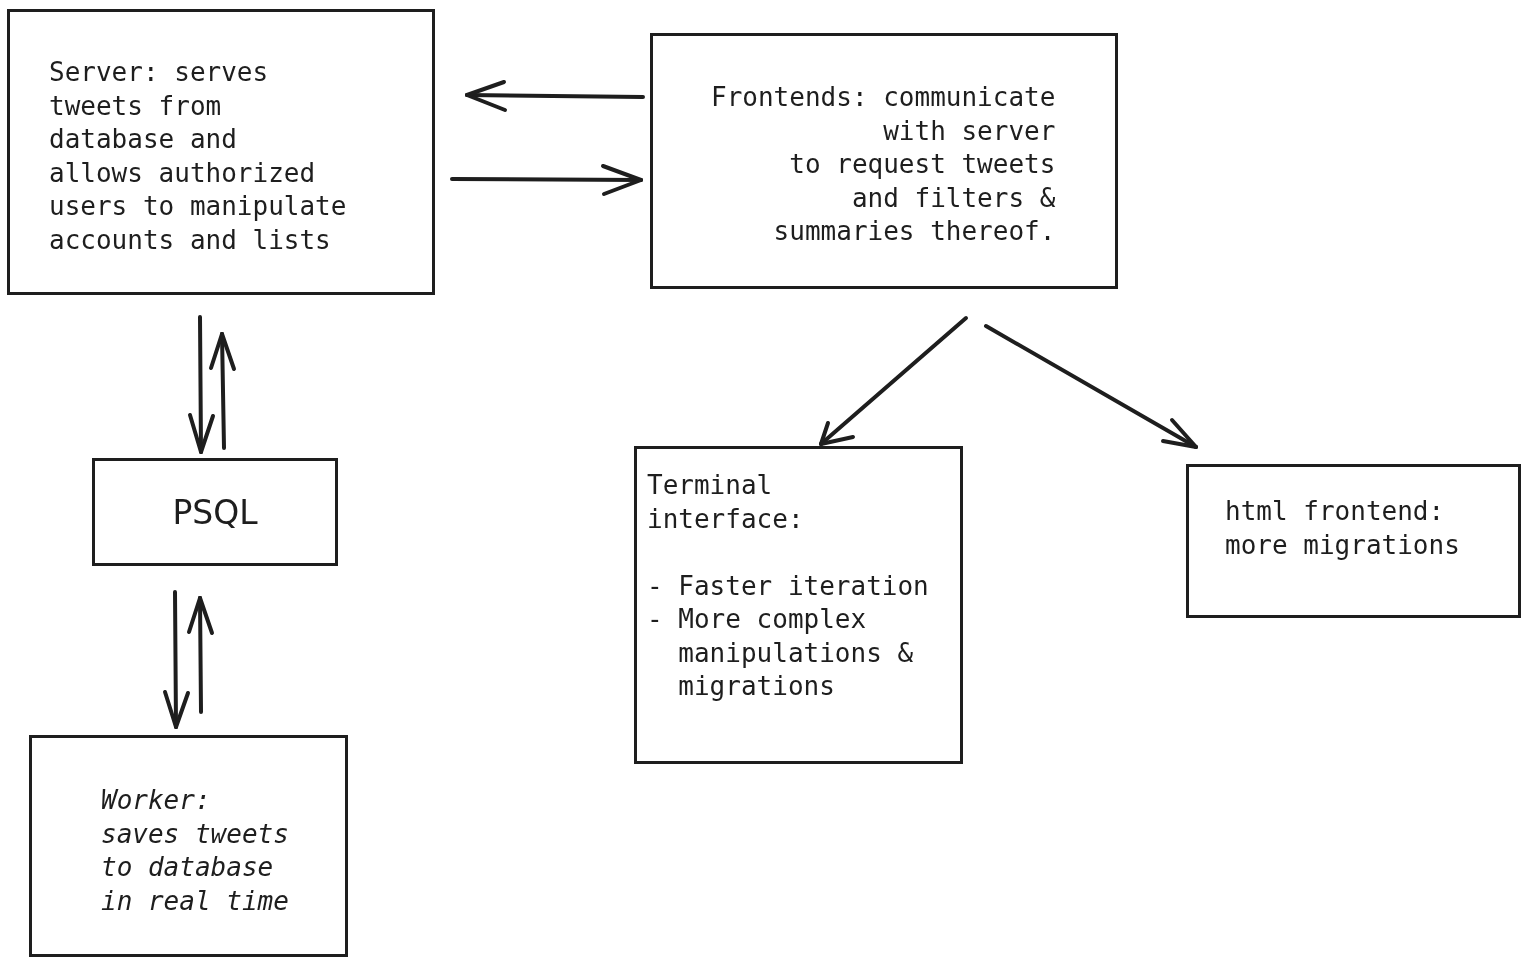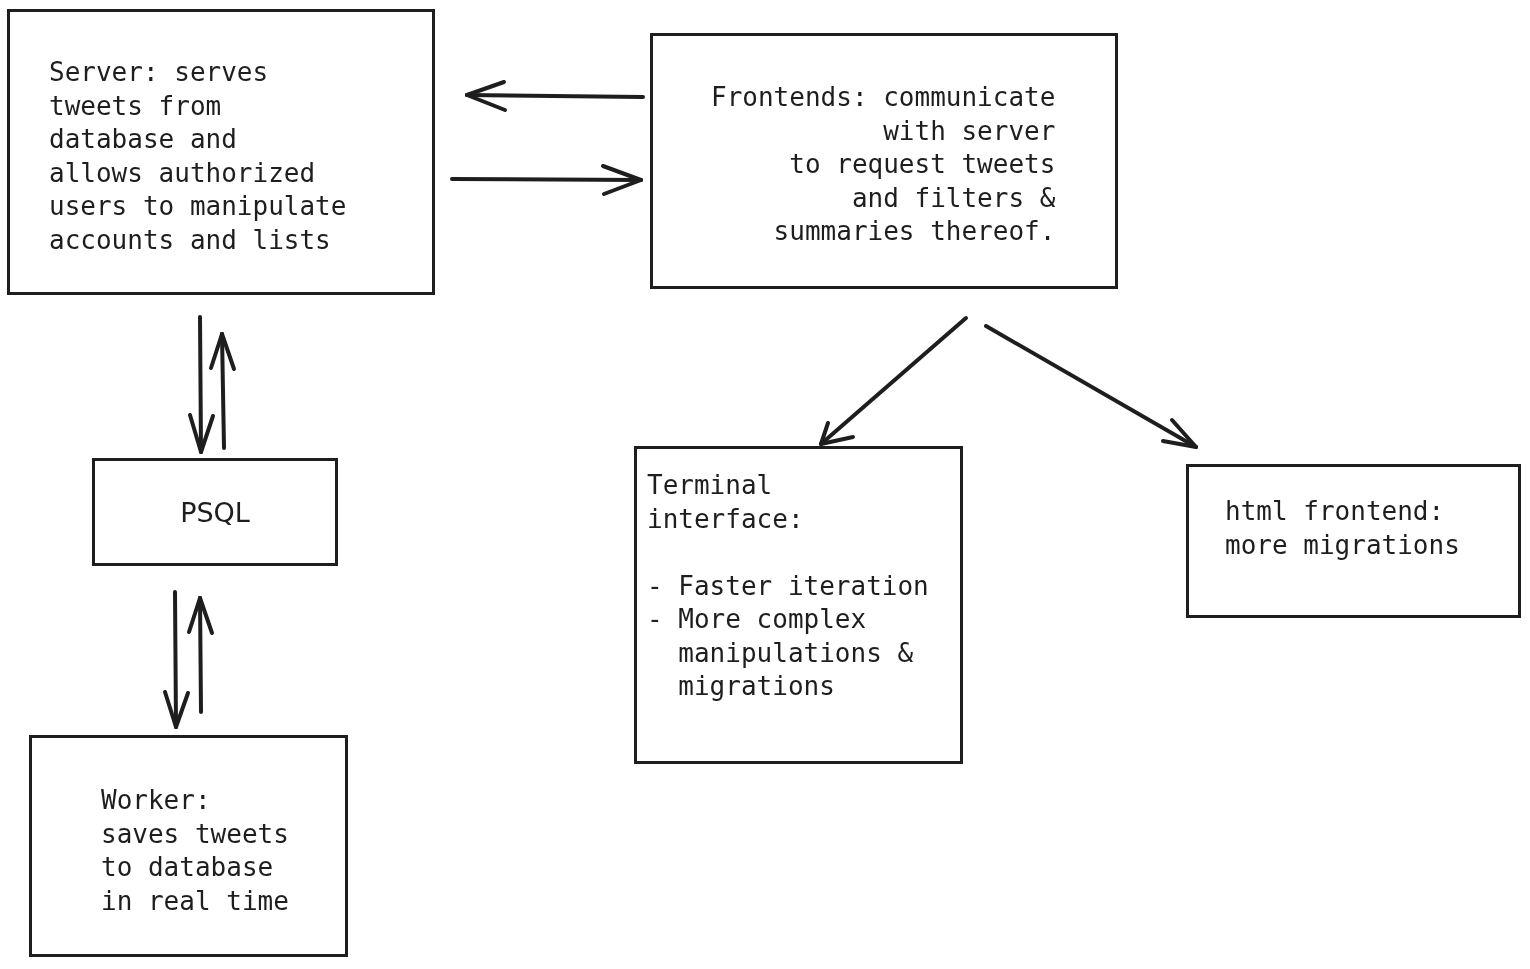--- a/index.html
+++ b/index.html
@@ -26,34 +26,34 @@
     position: absolute;
     white-space: pre;
     font-family: "DejaVu Sans Mono", "Liberation Mono", monospace;
     font-size: 26px;
     line-height: 33.5px;
     color: #1e1e1e;
     letter-spacing: 0px;
   }
   .node-text.sans {
     font-family: "DejaVu Sans", "Liberation Sans", sans-serif;
-    font-size: 27px;
+    font-size: 33px;
   }
   
   #node-server      { left: 7px;    top: 9px;   width: 428px; height: 286px; }
   #node-frontends   { left: 650px;  top: 33px;  width: 468px; height: 256px; }
   #node-psql        { left: 92px;   top: 458px; width: 246px; height: 108px; }
   #node-worker      { left: 29px;   top: 735px; width: 319px; height: 222px; }
   #node-terminal    { left: 634px;  top: 446px; width: 329px; height: 318px; }
   #node-html        { left: 1186px; top: 464px; width: 335px; height: 154px; }
 
   #text-server      { left: 49px;   top: 56px;  }
   #text-frontends   { left: 711px;  top: 81px; text-align: right;  }
   #text-psql        { left: 92px;   top: 496px; width: 246px; text-align: center; }
-  #text-worker      { left: 101px;  top: 784px; }
+  #text-worker      { left: 101px;  top: 784px; font-style: italic; }
   #text-terminal    { left: 647px;  top: 469px; }
   #text-html        { left: 1225px; top: 495px; }
 
   #svg-arrows {
     position: absolute;
     left: 0;
     top: 0;
     width: 1530px;
     height: 969px;
     pointer-events: none;

